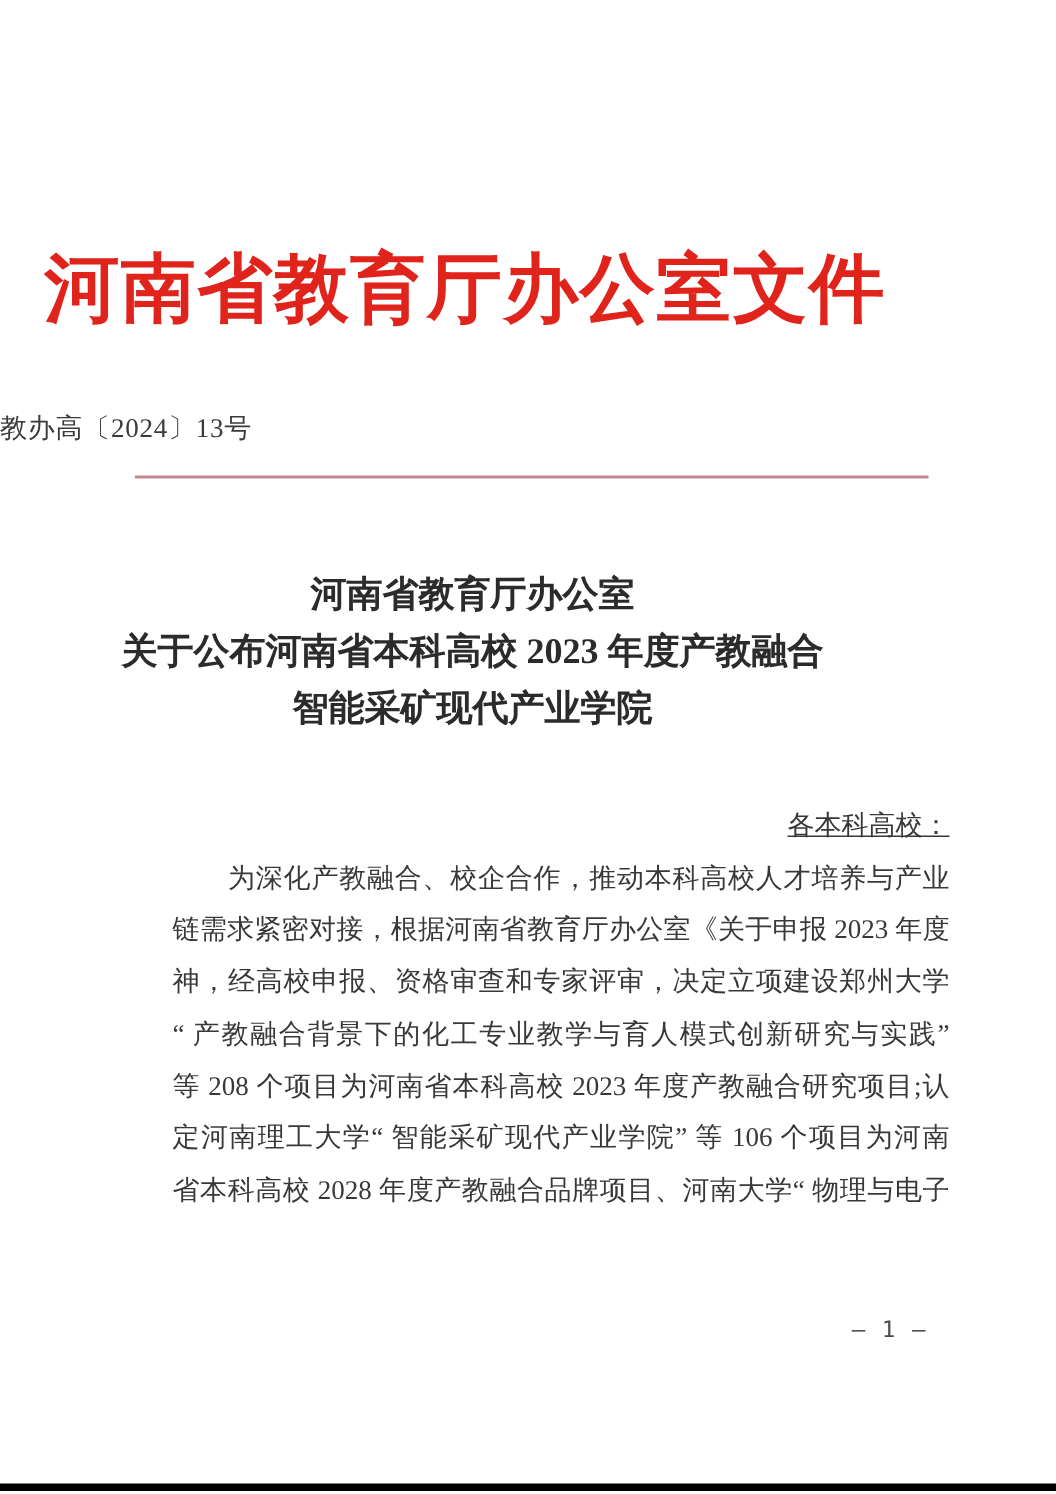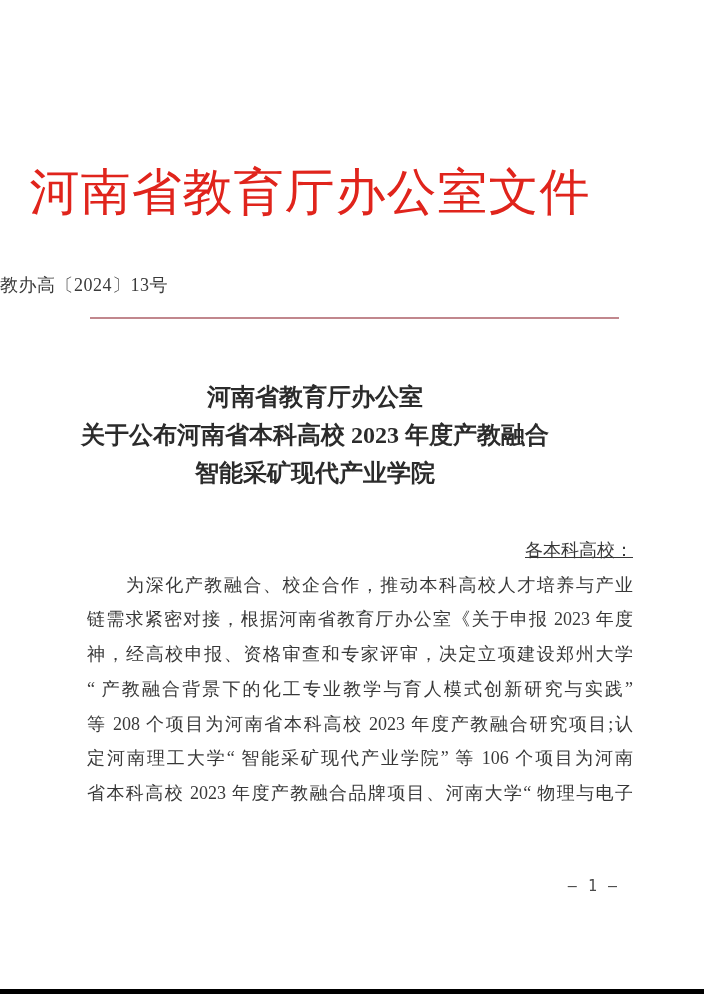--- a/index.html
+++ b/index.html
@@ -16,21 +16,21 @@
     font-family: "Liberation Serif", "DejaVu Serif", serif;
   }
   .letterhead {
     position: absolute;
     top: 160px;
     left: 0;
     width: 620px;
     text-align: center;
     font-size: 50px;
     line-height: 64px;
-    font-weight: 400;
+    font-weight: 700;
     letter-spacing: 1px;
     color: #e0241c;
     white-space: nowrap;
   }
   .doc-number {
     position: absolute;
     top: 272px;
     left: 0;
     width: 704px;
     text-align: left;
@@ -68,20 +68,21 @@
     color: #383838;
     word-break: keep-all;
   }
   .body-text .salutation {
     text-align: right;
     text-decoration: underline;
   }
   .body-text .para-line {
     text-align: justify;
     text-align-last: justify;
+    margin-left: 28px;
   }
   .page-number {
     position: absolute;
     top: 876px;
     left: 0;
     width: 618px;
     text-align: right;
     font-size: 15px;
     line-height: 20px;
     color: #4a4a4a;
@@ -115,20 +116,20 @@
   </div>
 
   <div class="body-text">
     <div class="salutation">各本科高校：</div>
     <div class="para-line">　　为深化产教融合、校企合作，推动本科高校人才培养与产业</div>
     <div class="para-line">链需求紧密对接，根据河南省教育厅办公室《关于申报 2023 年度</div>
     <div class="para-line">神，经高校申报、资格审查和专家评审，决定立项建设郑州大学</div>
     <div class="para-line">“ 产教融合背景下的化工专业教学与育人模式创新研究与实践”</div>
     <div class="para-line">等 208 个项目为河南省本科高校 2023 年度产教融合研究项目;认</div>
     <div class="para-line">定河南理工大学“ 智能采矿现代产业学院” 等 106 个项目为河南</div>
-    <div class="para-line">省本科高校 2023 年度产教融合品牌项目、河南大学“ 物理与电子</div>
+    <div class="para-line">省本科高校 2028 年度产教融合品牌项目、河南大学“ 物理与电子</div>
   </div>
 
   <div class="page-number">— 1 —</div>
 
   <div class="bottom-edge"></div>
 
 </div>
 
 </body></html>

